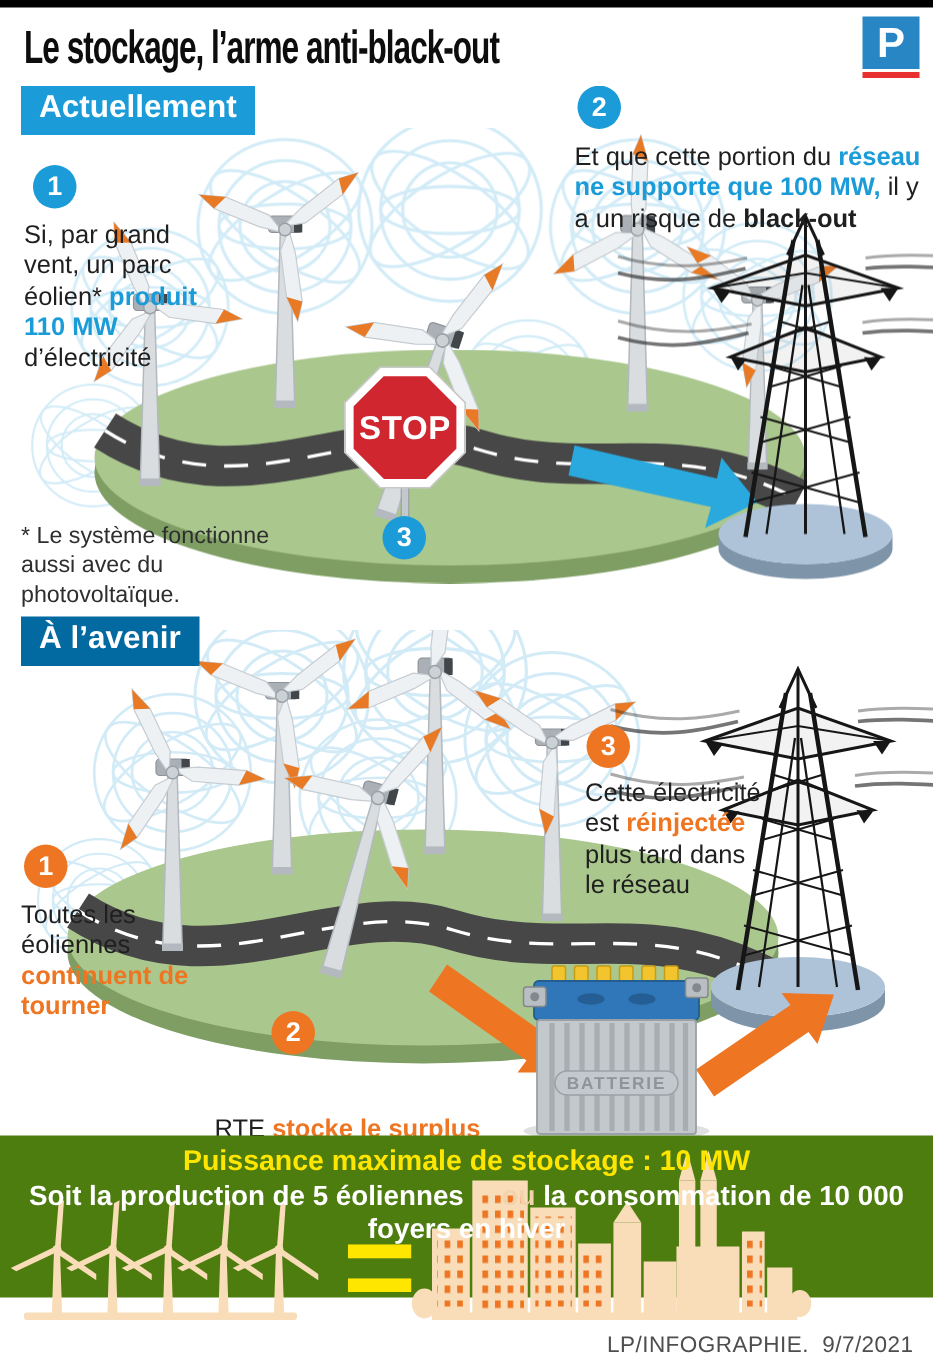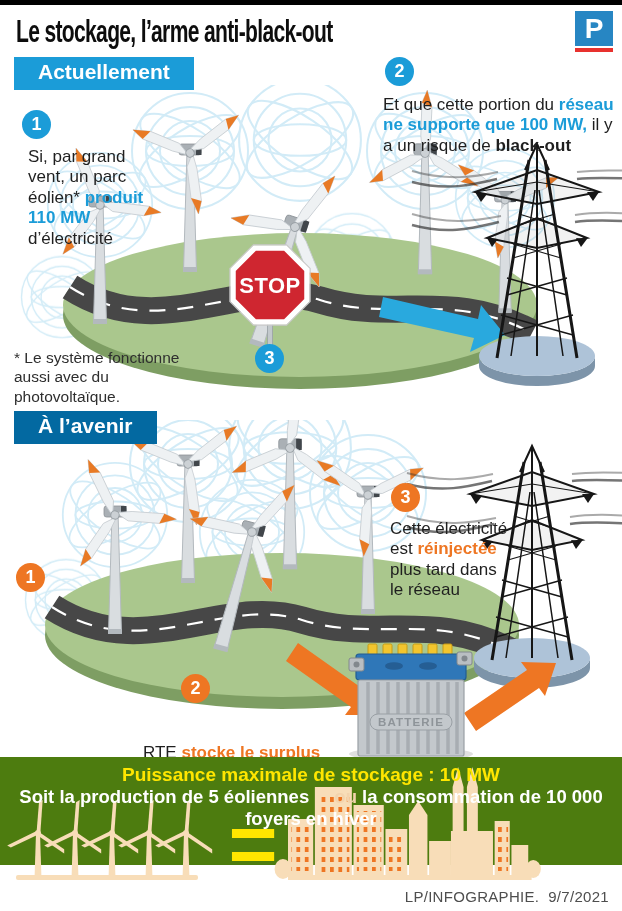--- a/index.html
+++ b/index.html
@@ -5,32 +5,32 @@
   html,body{margin:0;padding:0;background:#ffffff;}
   #page{position:relative;width:622px;height:911px;background:#fff;overflow:hidden;
         font-family:"Liberation Sans",sans-serif;color:#1f1f1f;text-decoration:underline;}
   .topbar{position:absolute;left:0;top:0;width:622px;height:5px;background:#000;}
   .title{position:absolute;left:16px;top:14px;font-size:31px;font-weight:bold;color:#0d0d0d;
          letter-spacing:-1px;transform:scaleX(.68);transform-origin:left top;white-space:nowrap;}
   .logo{position:absolute;left:575px;top:11px;width:38px;}
   .logo-box{width:38px;height:35px;background:#2786c3;color:#fff;font-weight:bold;font-size:28px;
             display:flex;align-items:center;justify-content:center;}
   .logo-bar{height:4px;background:#e8312e;margin-top:2px;}
-  .badge{position:absolute;color:#fff;font-weight:bold;font-size:21px;padding:3px 24px 6px;z-index:5;}
+  .badge{position:absolute;color:#fff;font-weight:bold;font-size:21px;padding:3px 12px 6px;z-index:5;}
   .badge-blue{left:14px;top:57px;background:#1b9cd8;}
   .badge-orange{left:14px;top:411px;background:#0369a1;}
   .num{position:absolute;width:29px;height:29px;border-radius:50%;color:#fff;font-weight:bold;
        font-size:18px;display:flex;align-items:center;justify-content:center;z-index:6;}
   .num-blue{background:#1b9cd8;}
   .num-orange{background:#ee7623;}
   .steptext{position:absolute;font-size:17px;line-height:1.2;z-index:6;}
   .hl-blue{color:#1b9cd8;font-weight:bold;margin-top:32px;}
   .hl-orange{color:#ee7623;font-weight:bold;}
   .b{font-weight:bold;margin-top:24px;}
-  #t1a{left:28px;top:147px;width:122px;}
+  #t1a{left:16px;top:147px;width:122px;}
   #t2a{left:383px;top:95px;width:238px;}
   #t3a{left:290px;top:347px;width:218px;}
   #t1b{left:14px;top:600px;width:112px;}
   #t3b{left:390px;top:519px;width:124px;}
   #t2b{left:143px;top:711px;width:232px;margin-top:32px;}
   #n1a{left:22px;top:110px;} #n2a{left:385px;top:57px;} #n3a{left:255px;top:344px;}
   #n1b{left:16px;top:563px;} #n3b{left:391px;top:483px;} #n2b{left:181px;top:674px;}
   .footnote{position:absolute;left:14px;top:328px;width:168px;font-size:15.5px;line-height:1.25;
             color:#2e2e2e;z-index:6;margin-top:20px;}
   .scene{position:absolute;left:0;z-index:1;}
@@ -273,20 +273,24 @@
     <span class="hl-blue">réseau ne supporte que 100 MW,</span>
     <span>il y a un risque de</span>
     <span class="b">black-out</span>
   </div>
 
   <div class="num num-blue" id="n3a">3</div>
 
   <div class="footnote">* Le système fonctionne aussi avec du photovoltaïque.</div>
 
   <div class="num num-orange" id="n1b">1</div>
+  <div class="steptext" id="t1b">
+    <span>Toutes les éoliennes</span>
+    <span class="hl-orange">continuent de tourner</span>
+  </div>
 
   <div class="num num-orange" id="n3b">3</div>
   <div class="steptext" id="t3b">
     <span>Cette électricité est</span>
     <span class="hl-orange">réinjectée</span>
     <span>plus tard dans le réseau</span>
   </div>
 
   <div class="num num-orange" id="n2b">2</div>
   <div class="steptext" id="t2b">

